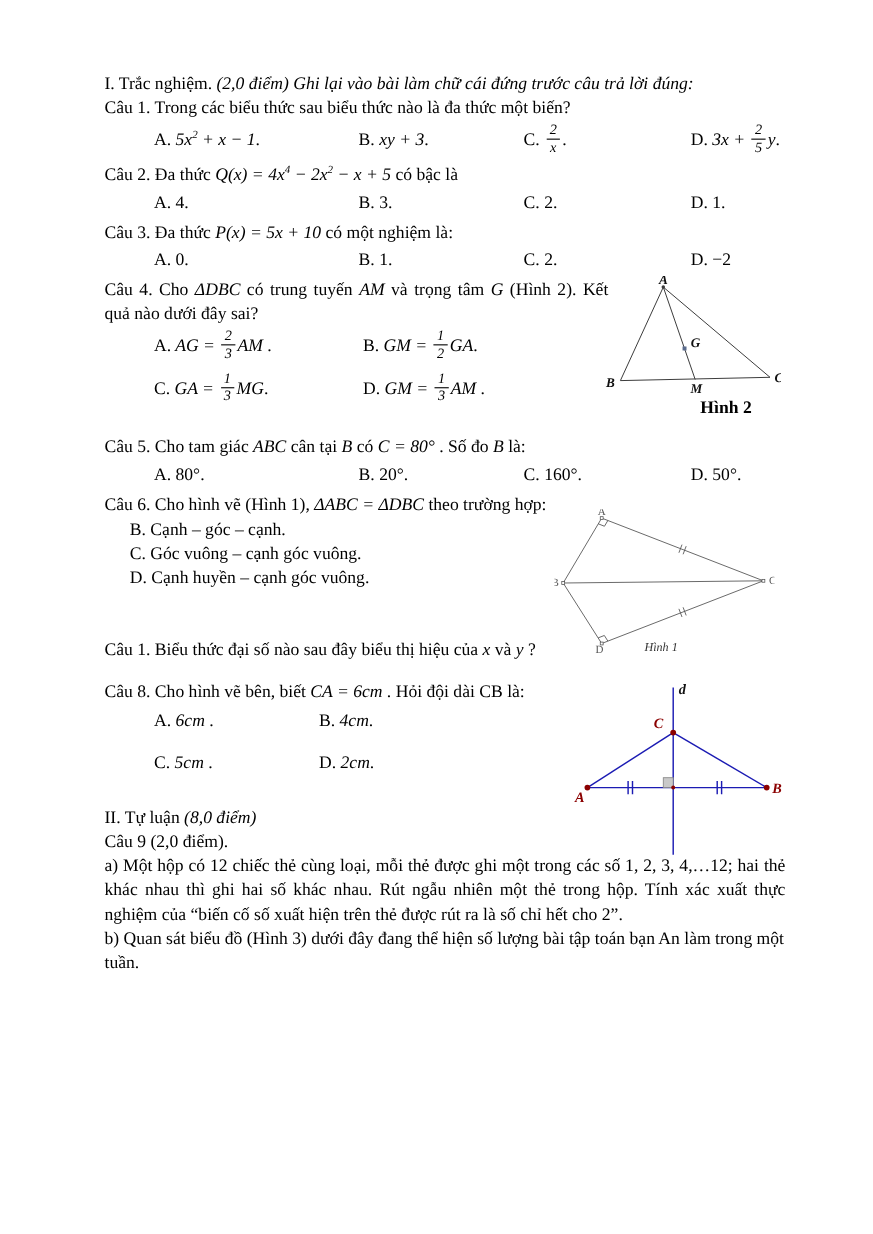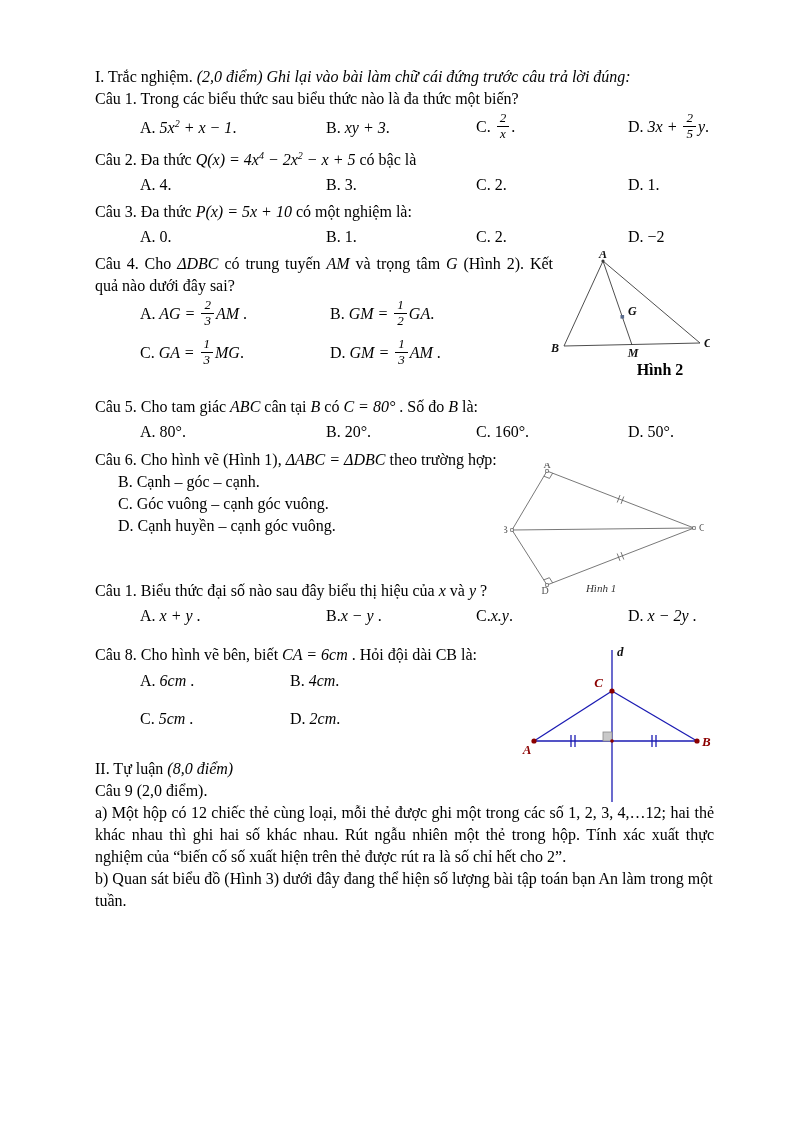--- a/index.html
+++ b/index.html
@@ -145,26 +145,20 @@
         <text x="4" y="70" text-anchor="end">B</text>
         <text x="195" y="68" text-anchor="start">C</text>
         <text x="41" y="131" text-anchor="middle">D</text>
       </g>
       <text x="97" y="129" text-anchor="middle" font-size="11" font-style="italic" fill="#333">Hình 1</text>
     </svg>
   </div>
 
   <div class="q q7">
     <p class="qtext"><span class="run-b">Câu 1.</span><span> Biểu thức đại số nào sau đây biểu thị hiệu của </span><span class="run-m">x</span><span> và </span><span class="run-m">y</span><span> ?</span></p>
-    <div class="opts4">
-      <span><span class="run-b">A.</span><span class="run-m"> x + y</span><span> .</span></span>
-      <span><span class="run-b">B.</span><span class="run-m">x − y</span><span> .</span></span>
-      <span><span class="run-b">C.</span><span class="run-m">x.y</span><span>.</span></span>
-      <span><span class="run-b">D.</span><span class="run-m"> x − 2y</span><span> .</span></span>
-    </div>
   </div>
 
   <div class="q q8">
     <p class="qtext w415"><span class="run-b">Câu 8.</span><span> Cho hình vẽ bên, biết </span><span class="run-m">CA = 6cm</span><span> . Hỏi đội dài CB là:</span></p>
     <div class="opts2b">
       <span><span class="run-b">A.</span><span class="run-m"> 6cm</span><span> .</span></span>
       <span><span class="run-b">B.</span><span class="run-m"> 4cm</span><span>.</span></span>
       <span><span class="run-b">C.</span><span class="run-m"> 5cm</span><span> .</span></span>
       <span><span class="run-b">D.</span><span class="run-m"> 2cm</span><span>.</span></span>
     </div>

